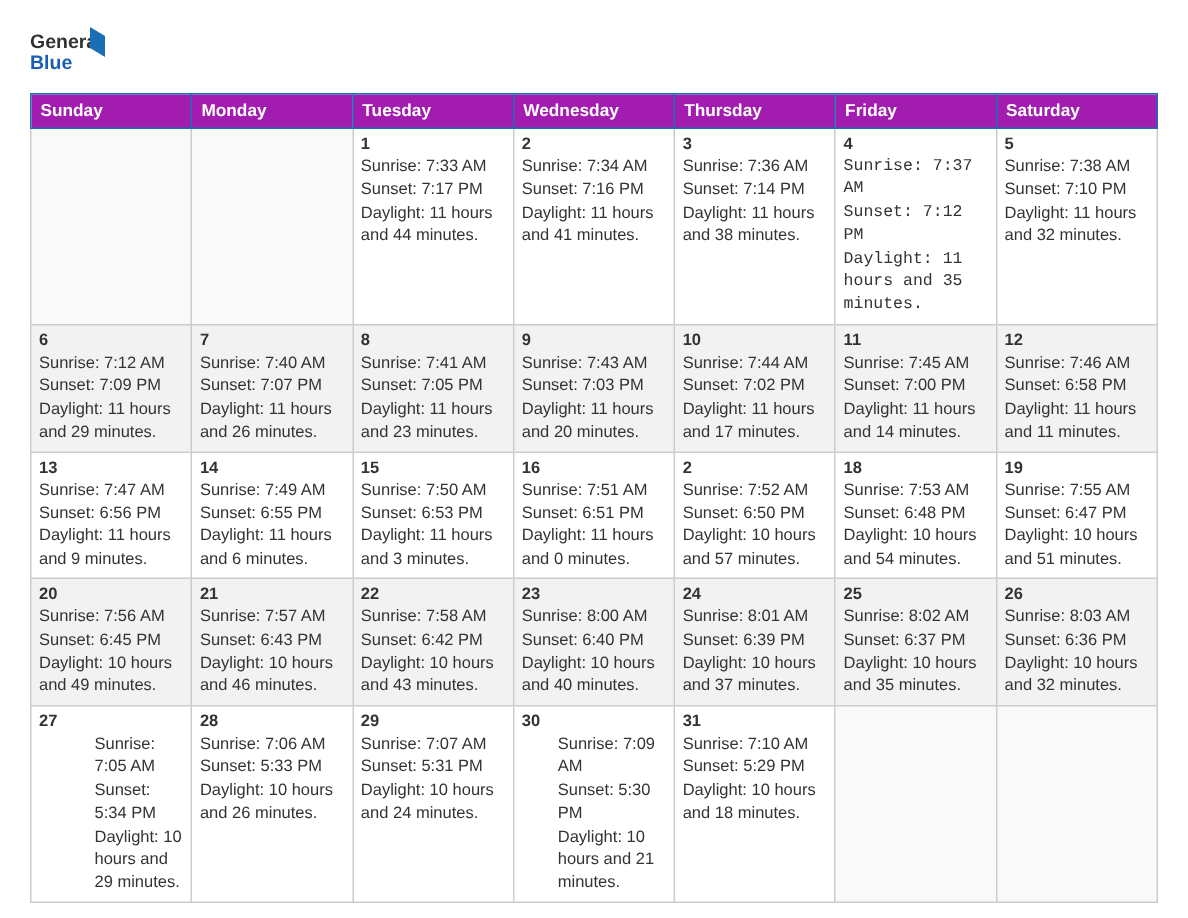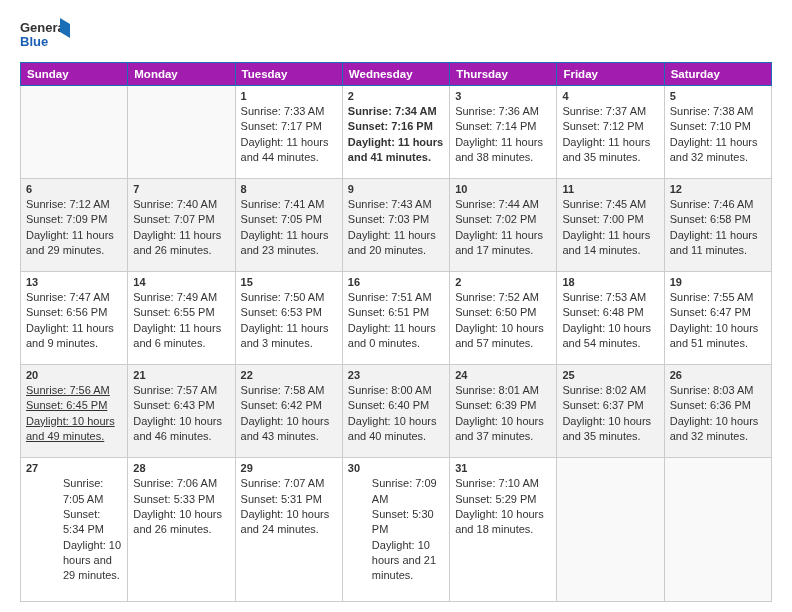--- a/index.html
+++ b/index.html
@@ -115,33 +115,33 @@
           <td class="empty"></td>
           <td class="empty"></td>
           <td>
             <div class="day-number">1</div>
             <div class="day-info" style="white-space: pre-line;">Sunrise: 7:33 AM
 Sunset: 7:17 PM
 Daylight: 11 hours and 44 minutes.</div>
           </td>
           <td>
             <div class="day-number">2</div>
-            <div class="day-info" style="white-space: pre-line; font-weight: bold;">Sunrise: 7:34 AM
+            <div class="day-info" style="white-space: pre-line;">Sunrise: 7:34 AM
 Sunset: 7:16 PM
 Daylight: 11 hours and 41 minutes.</div>
           </td>
           <td>
             <div class="day-number">3</div>
             <div class="day-info" style="white-space: pre-line;">Sunrise: 7:36 AM
 Sunset: 7:14 PM
 Daylight: 11 hours and 38 minutes.</div>
           </td>
           <td>
             <div class="day-number">4</div>
-            <div class="day-info" style="white-space: pre-line;">Sunrise: 7:37 AM
+            <div class="day-info" style="white-space: pre-line; font-family: Liberation Mono, monospace;">Sunrise: 7:37 AM
 Sunset: 7:12 PM
 Daylight: 11 hours and 35 minutes.</div>
           </td>
           <td>
             <div class="day-number">5</div>
             <div class="day-info" style="white-space: pre-line;">Sunrise: 7:38 AM
 Sunset: 7:10 PM
 Daylight: 11 hours and 32 minutes.</div>
           </td>
         </tr>
@@ -229,21 +229,21 @@
           <td>
             <div class="day-number">19</div>
             <div class="day-info" style="white-space: pre-line;">Sunrise: 7:55 AM
 Sunset: 6:47 PM
 Daylight: 10 hours and 51 minutes.</div>
           </td>
         </tr>
         <tr class="row-alt">
           <td>
             <div class="day-number">20</div>
-            <div class="day-info" style="white-space: pre-line; text-decoration: underline;">Sunrise: 7:56 AM
+            <div class="day-info" style="white-space: pre-line;">Sunrise: 7:56 AM
 Sunset: 6:45 PM
 Daylight: 10 hours and 49 minutes.</div>
           </td>
           <td>
             <div class="day-number">21</div>
             <div class="day-info" style="white-space: pre-line;">Sunrise: 7:57 AM
 Sunset: 6:43 PM
 Daylight: 10 hours and 46 minutes.</div>
           </td>
           <td>

